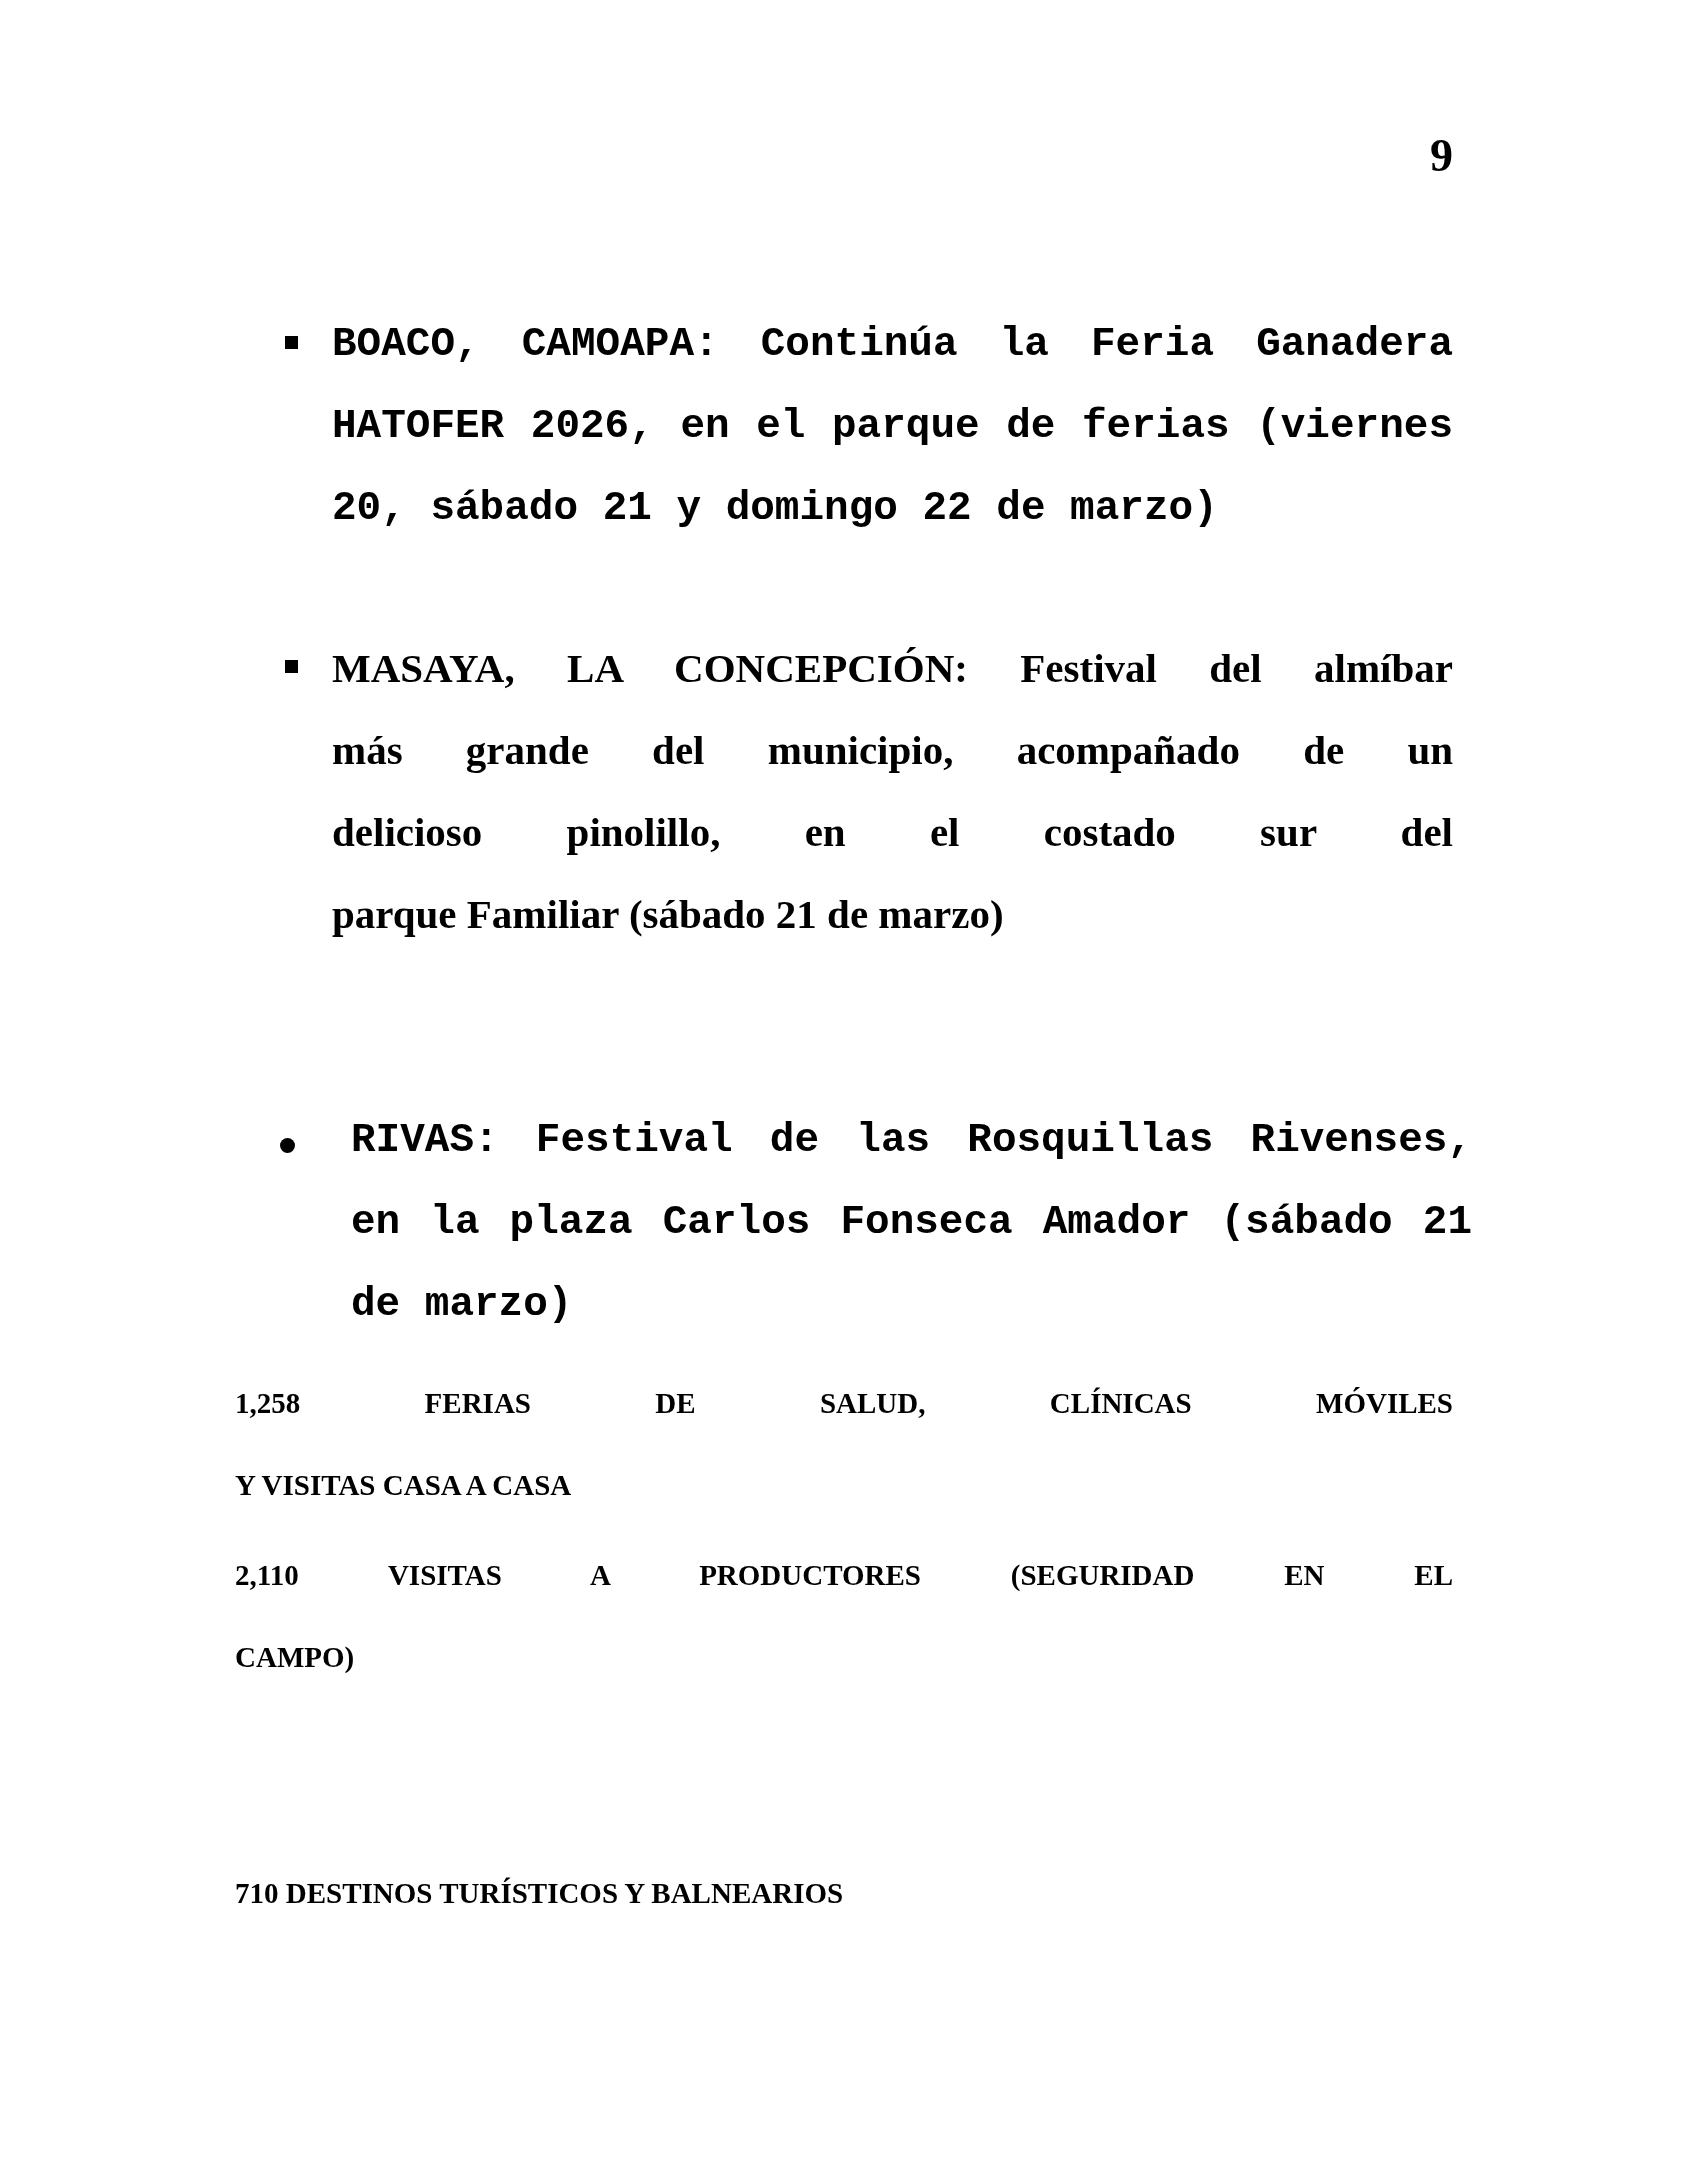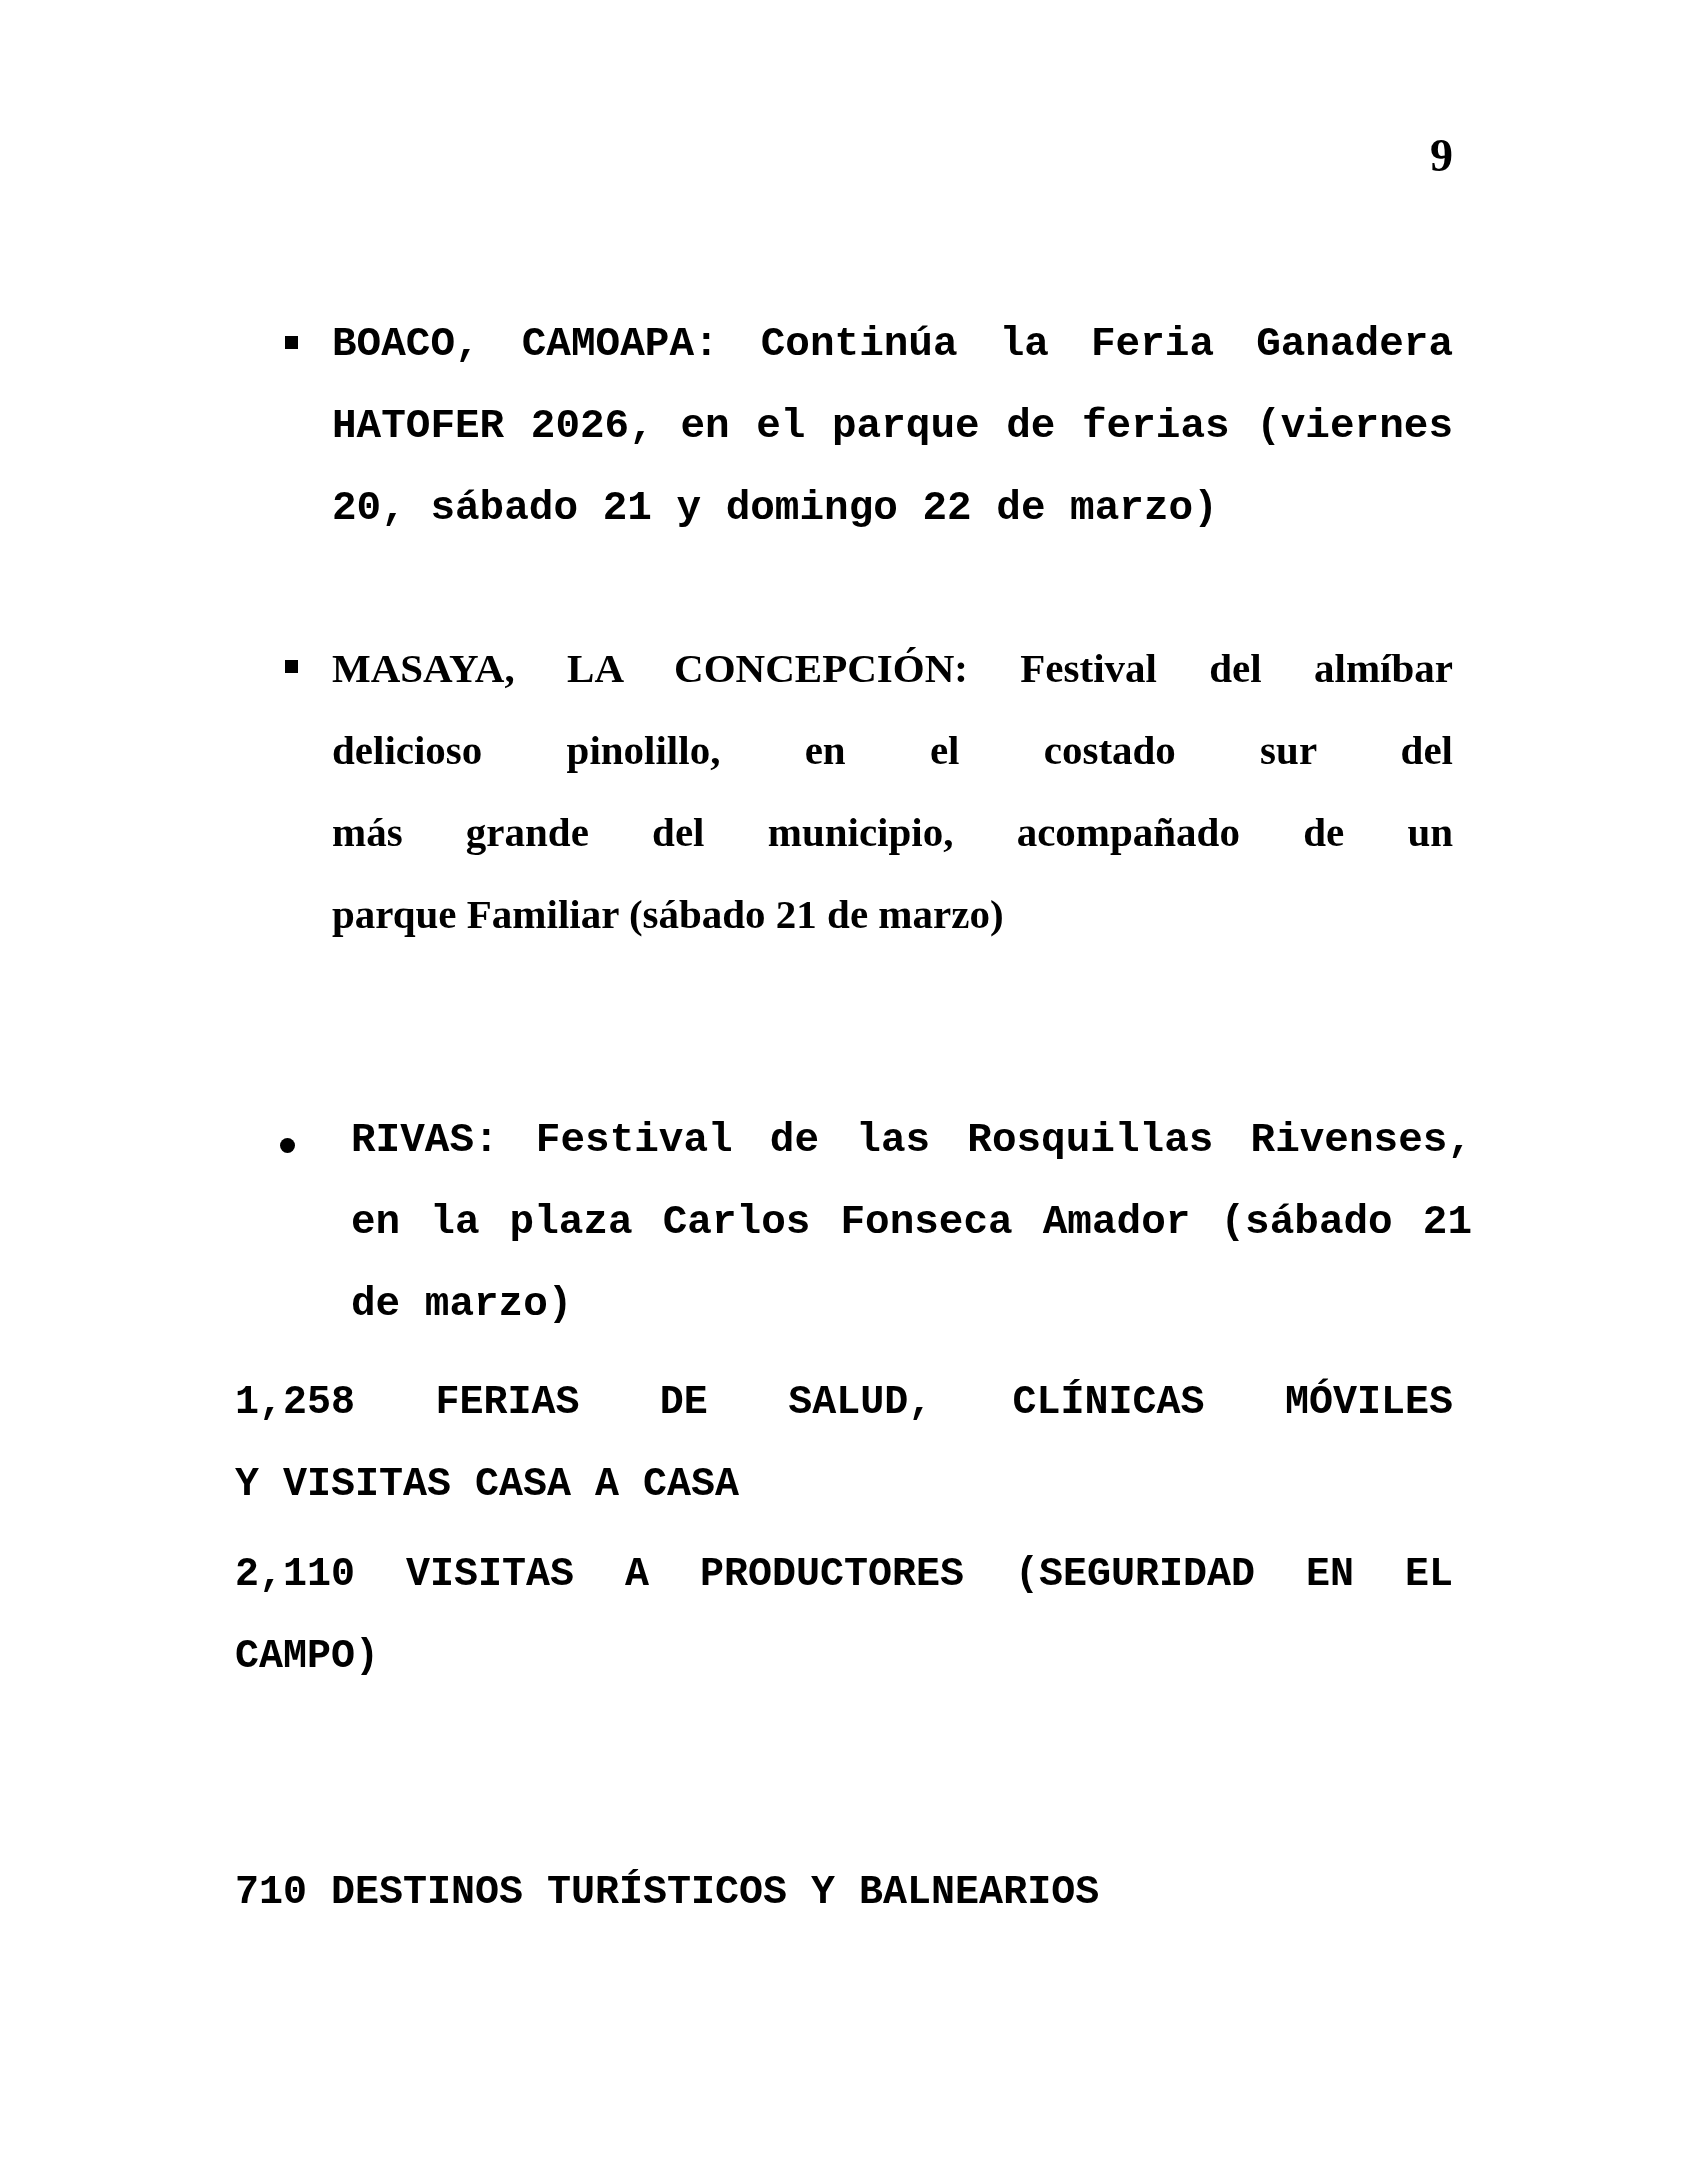--- a/index.html
+++ b/index.html
@@ -59,21 +59,22 @@
     width: 1218px;
   }
   .line {
     font-size: 41px;
     line-height: 82px;
     text-align: justify;
     text-align-last: justify;
     white-space: nowrap;
   }
   .stat .line {
-    font-size: 40px;
+    font-size: 29px;
+    font-family: Liberation Serif, serif;
   }
   .line.last {
     text-align-last: left;
   }
   #bullet-1 { top: 303px; }
   #bullet-2 { top: 627px; font-family: Liberation Serif, serif; }
   #bullet-3 { top: 1099px; padding-left: 19px; }
   #stat-1   { top: 1362px; }
   #stat-2   { top: 1534px; }
   #stat-3   { top: 1852px; }
@@ -89,22 +90,22 @@
     <div class="line">BOACO, CAMOAPA: Continúa la Feria Ganadera</div>
     <div class="line">HATOFER 2026, en el parque de ferias (viernes</div>
     <div class="line last">20, sábado 21 y domingo 22 de marzo)</div>
   </div>
 </section>
 
 <section id="bullet-2" class="bullet">
   <span class="marker marker-square"></span>
   <div class="lines">
     <div class="line">MASAYA, LA CONCEPCIÓN: Festival del almíbar</div>
+    <div class="line">más grande del municipio, acompañado de un</div>
     <div class="line">delicioso pinolillo, en el costado sur del</div>
-    <div class="line">más grande del municipio, acompañado de un</div>
     <div class="line last">parque Familiar (sábado 21 de marzo)</div>
   </div>
 </section>
 
 <section id="bullet-3" class="bullet">
   <span class="marker marker-round"></span>
   <div class="lines">
     <div class="line">RIVAS: Festival de las Rosquillas Rivenses,</div>
     <div class="line">en la plaza Carlos Fonseca Amador (sábado 21</div>
     <div class="line last">de marzo)</div>

